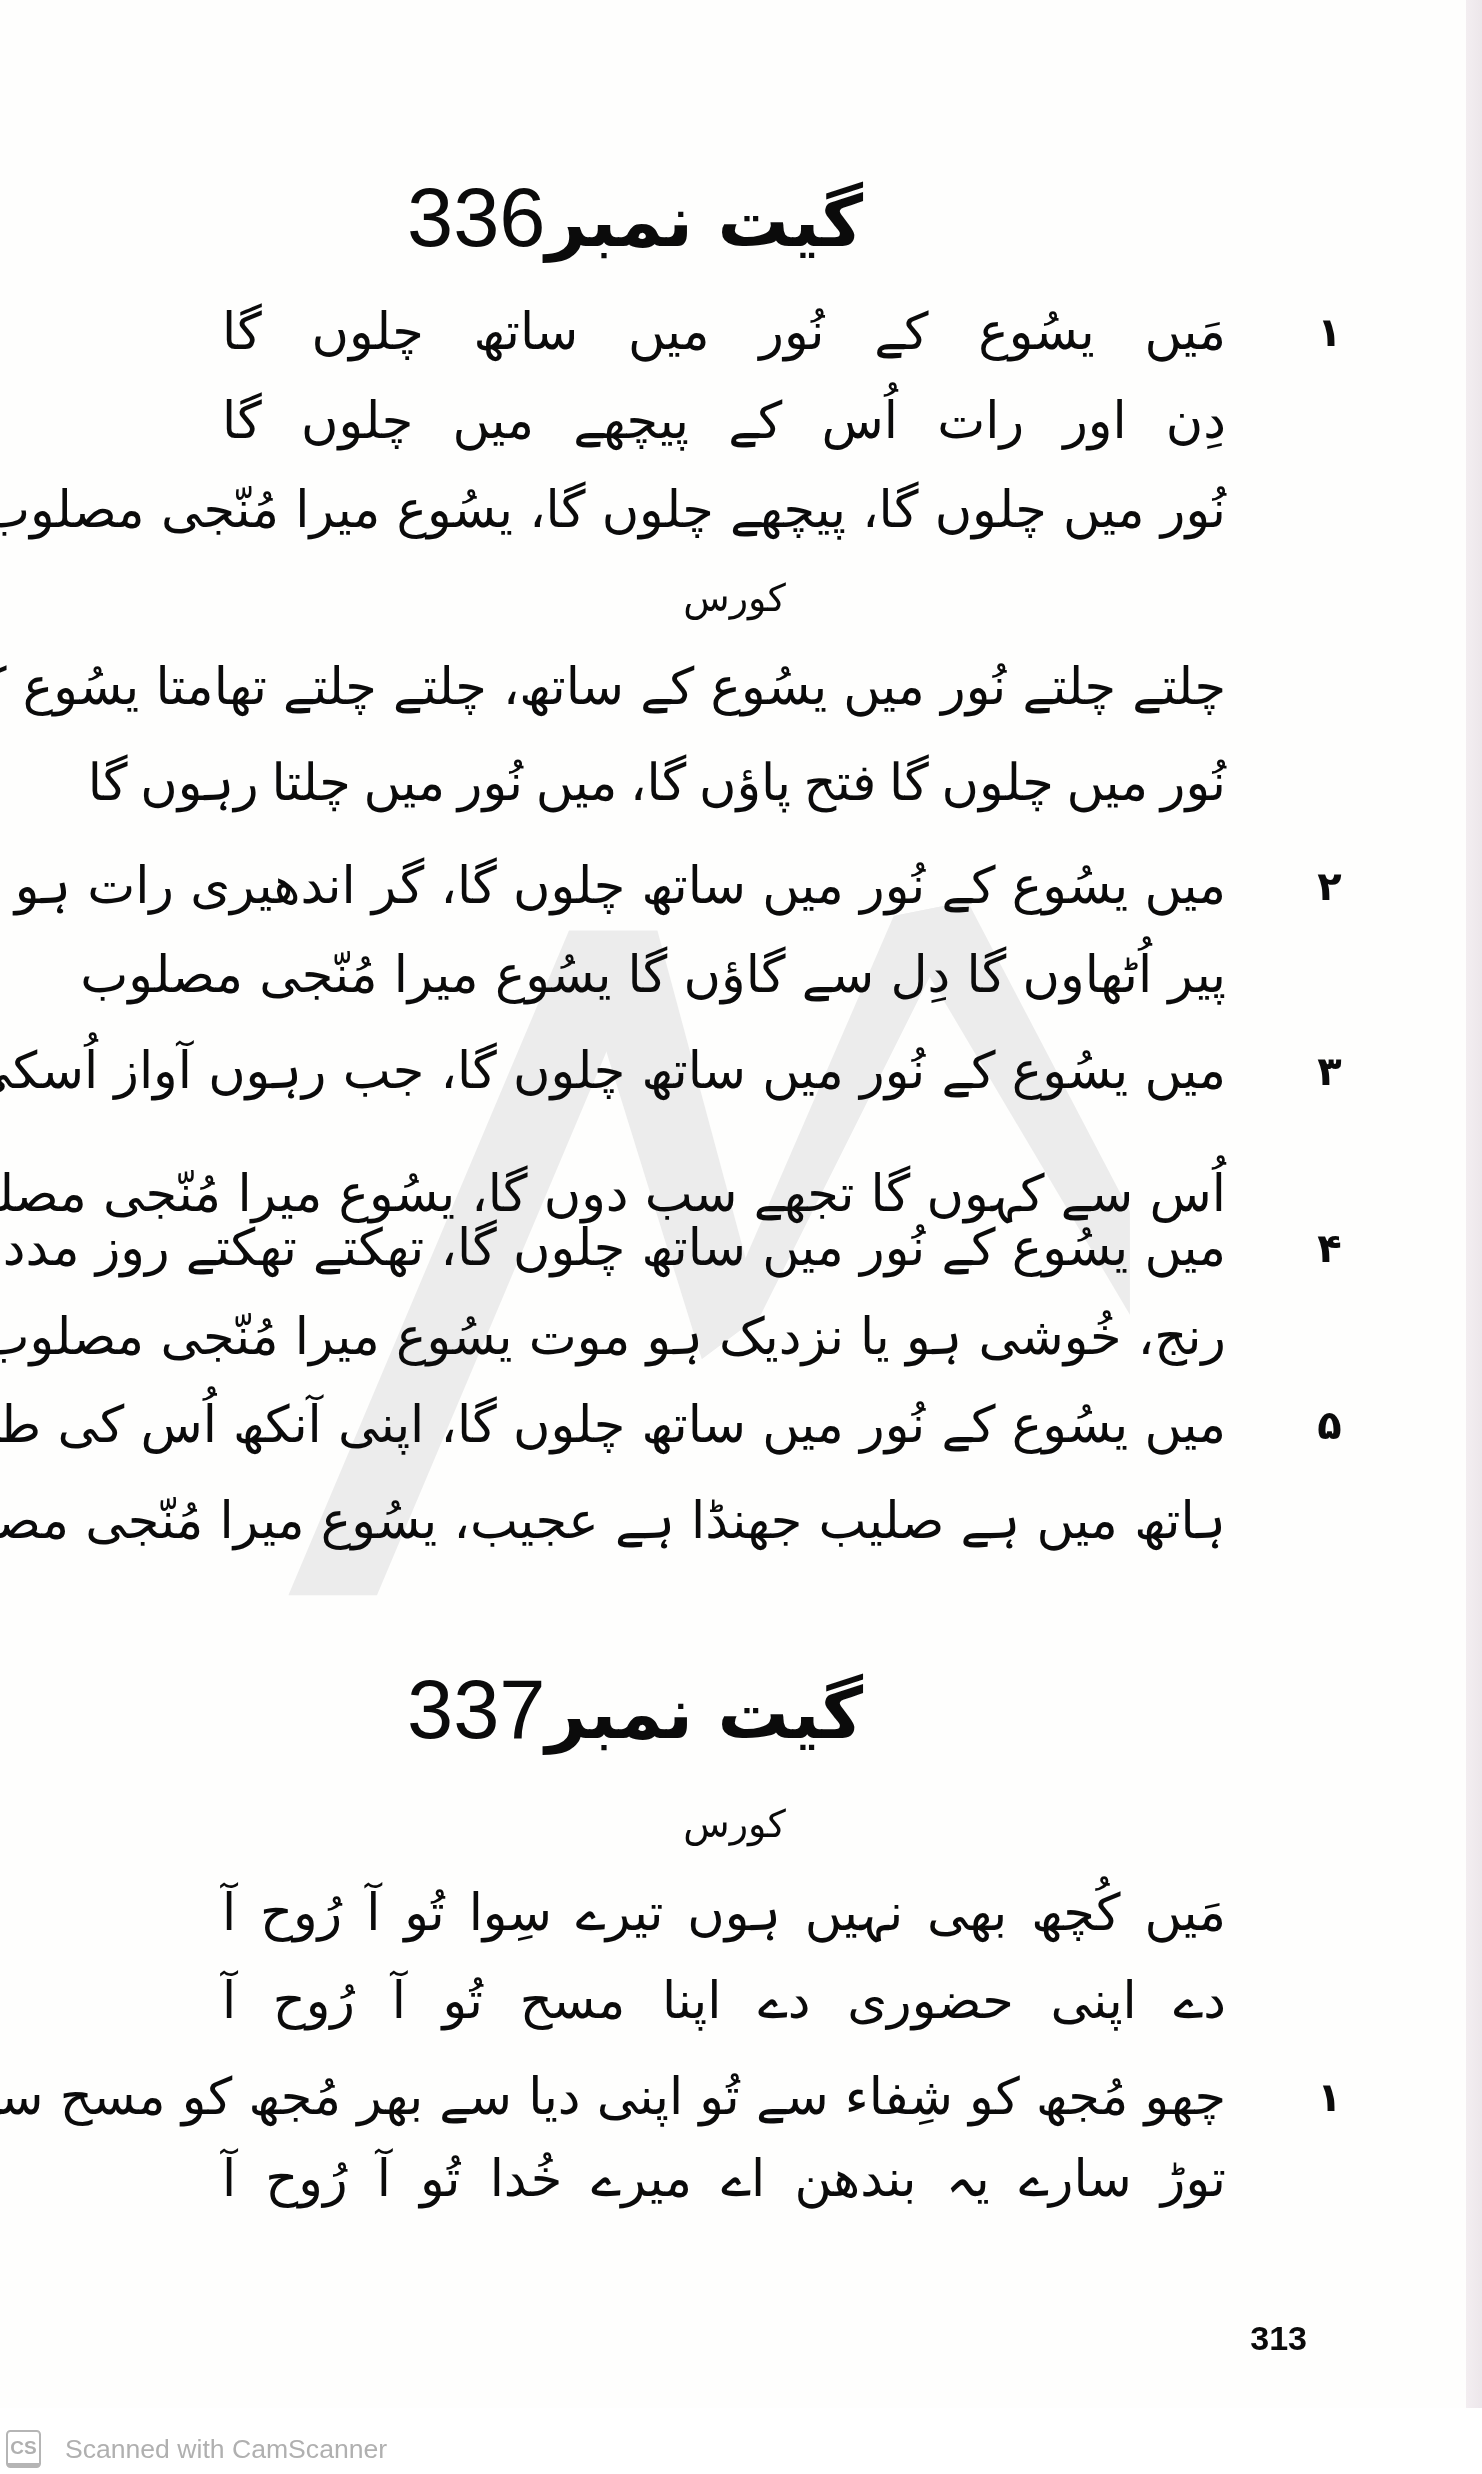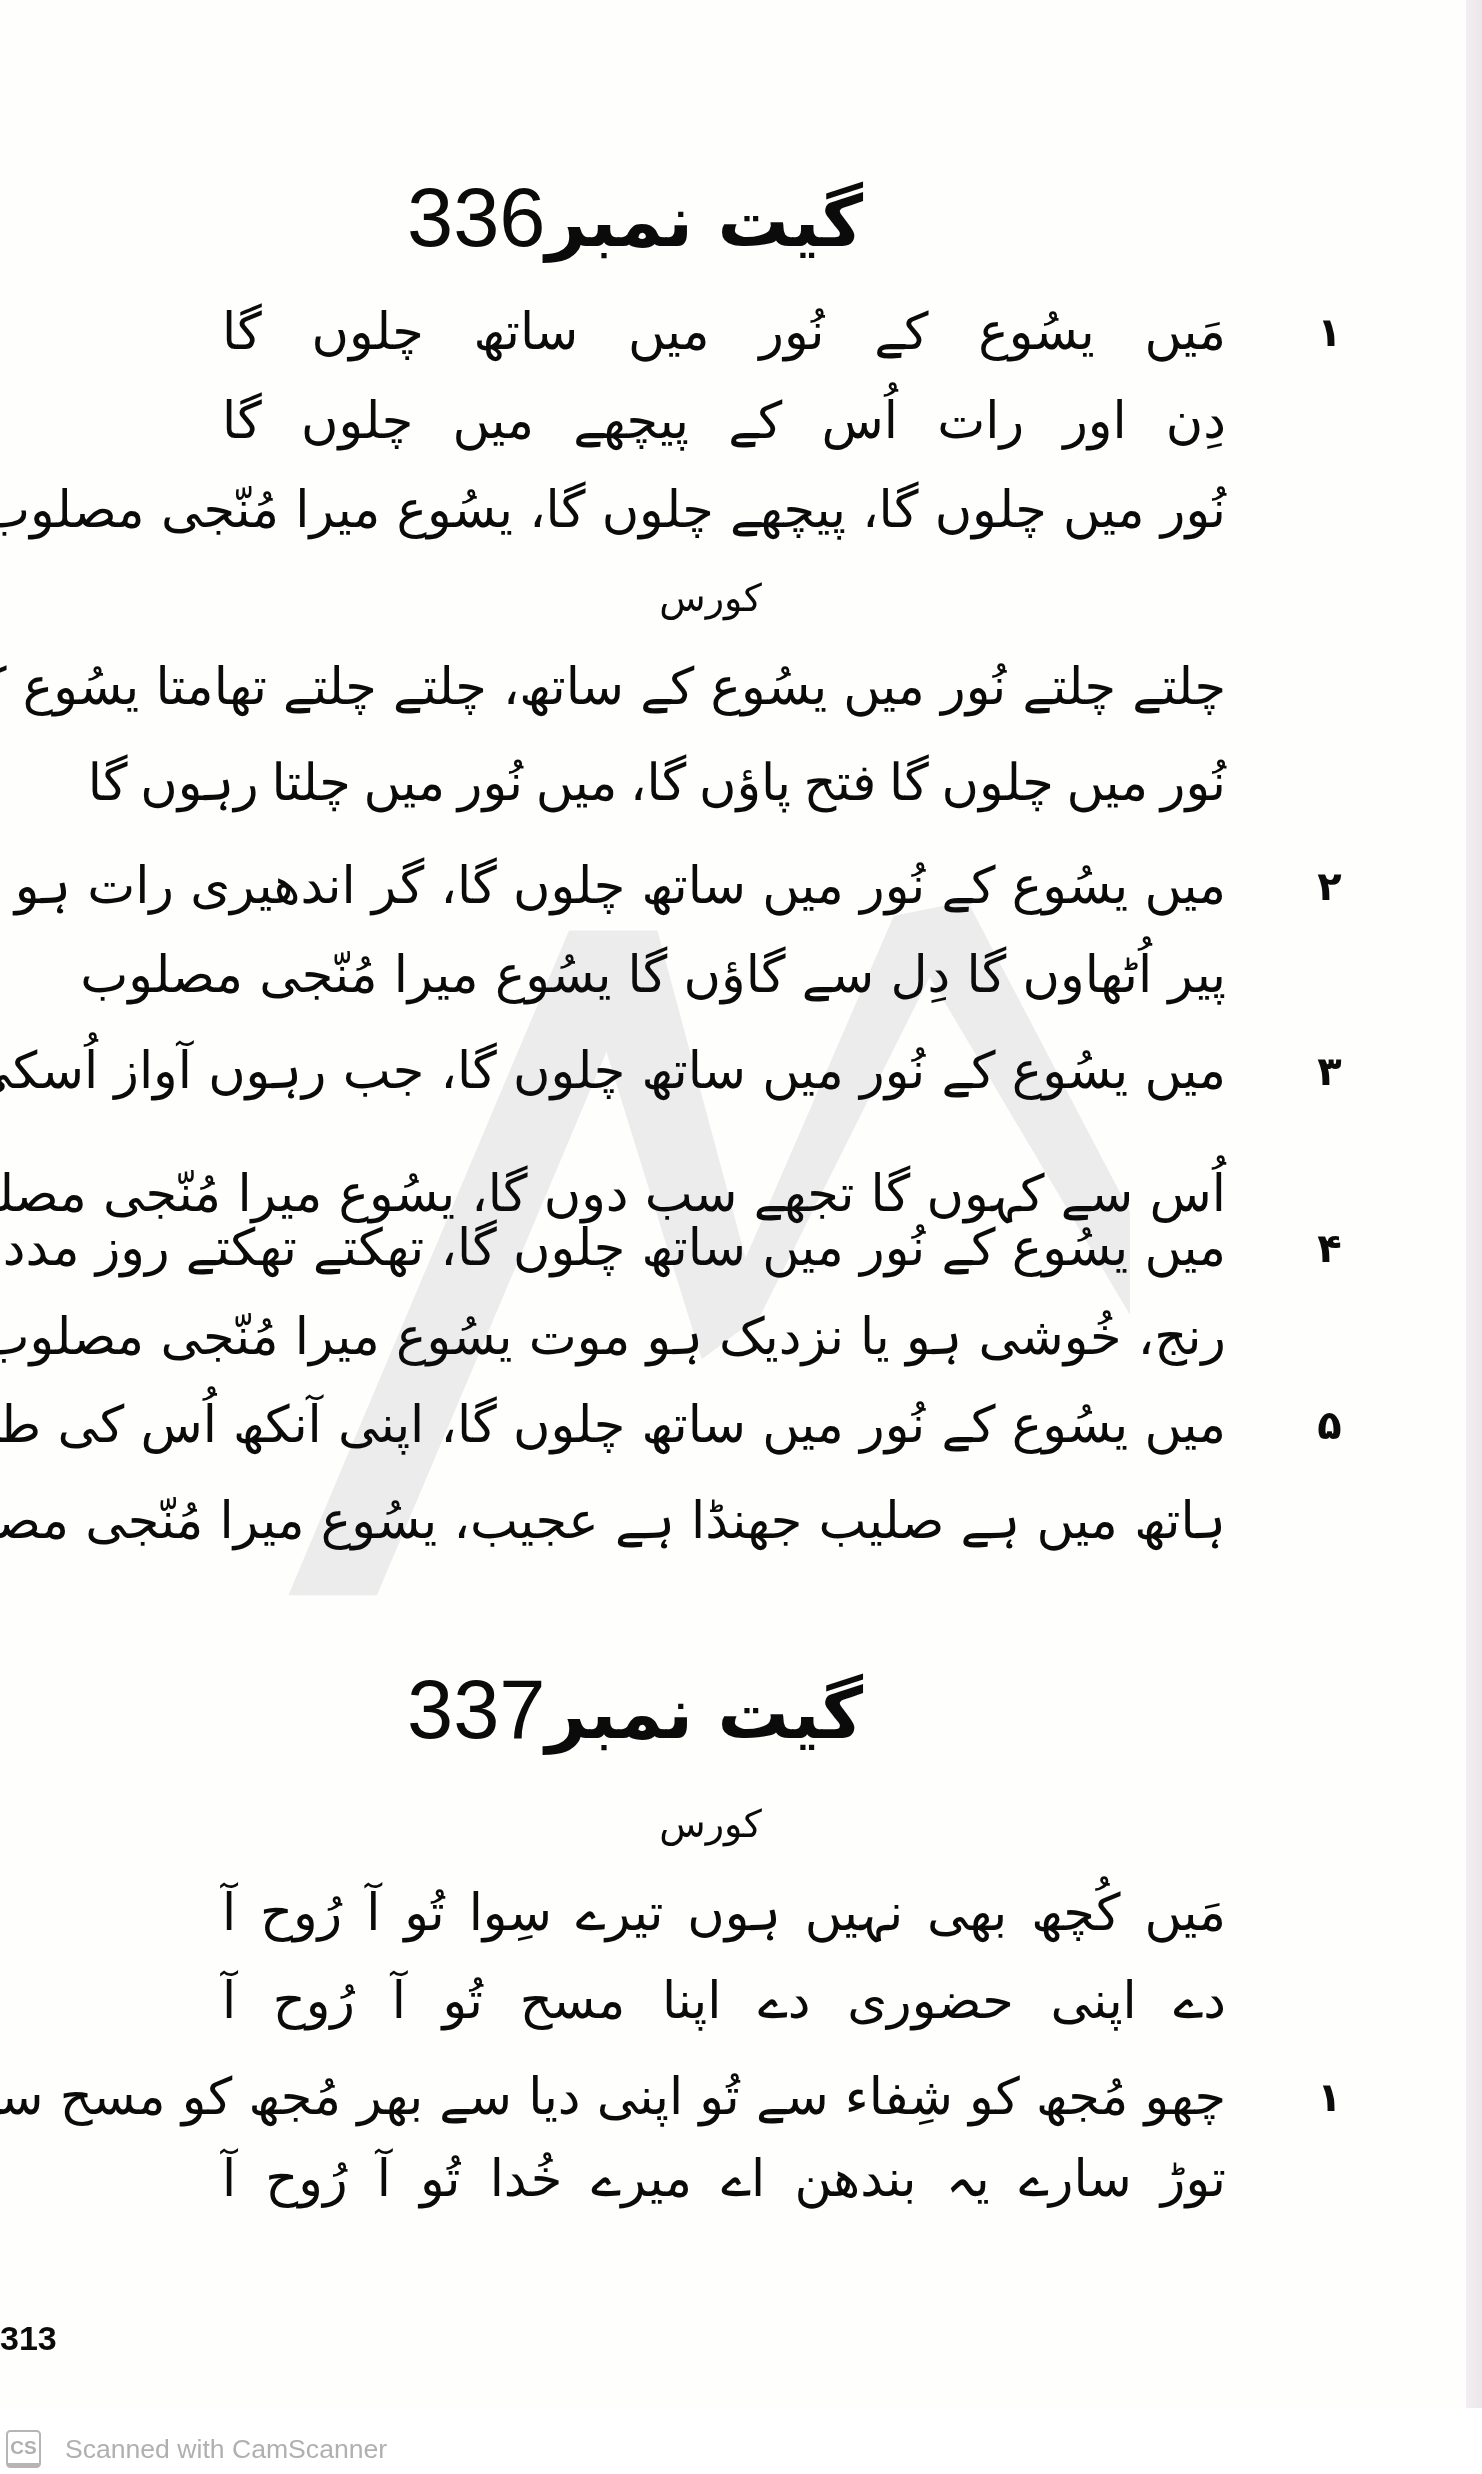--- a/index.html
+++ b/index.html
@@ -28,27 +28,27 @@
     position:absolute; left:0; width:1270px; text-align:center;
     direction:rtl; font-weight:bold;
   }
   .title .urdu { font-family:"DejaVu Sans", sans-serif; font-size:71px; font-weight:bold; }
   .title .num { font-family:"Liberation Sans", sans-serif; font-size:83px; font-weight:normal; letter-spacing:-1.5px; }
   .line {
     position:absolute; left:222px; width:1004px; direction:rtl;
     font-size:51px; line-height:74px; white-space:nowrap;
     text-align:justify; text-align-last:justify;
   }
-  .line.center { text-align-last:center; left:0; width:1421px; font-size:38px; }
+  .line.center { text-align-last:center; left:0; width:1421px; font-size:38px;padding-left:24px; }
   .vnum {
     position:absolute; left:1300px; width:59px; text-align:center;
     font-size:40px; line-height:74px; font-weight:bold;
   }
   .pagenum {
-    position:absolute; left:0; width:1307px; top:2319px; text-align:left;
+    position:absolute; left:0; width:1307px; top:2319px; text-align:right;
     font-family:"Liberation Sans", sans-serif; font-size:34px; font-weight:bold;
   }
   .cs {
     position:absolute; left:5.9px; top:2430px; display:flex; align-items:center; gap:24px;
     color:#b0b0b0; font-family:"Liberation Sans", sans-serif; font-size:26.6px;
   }
   .cs .logo {
     width:35px; height:38px; border:2.2px solid #b5b5b5; border-radius:4.4px; box-sizing:border-box;
     display:flex; align-items:center; justify-content:center; font-weight:bold; font-size:19px; color:#b0b0b0;
     border-bottom-width:5.9px;

